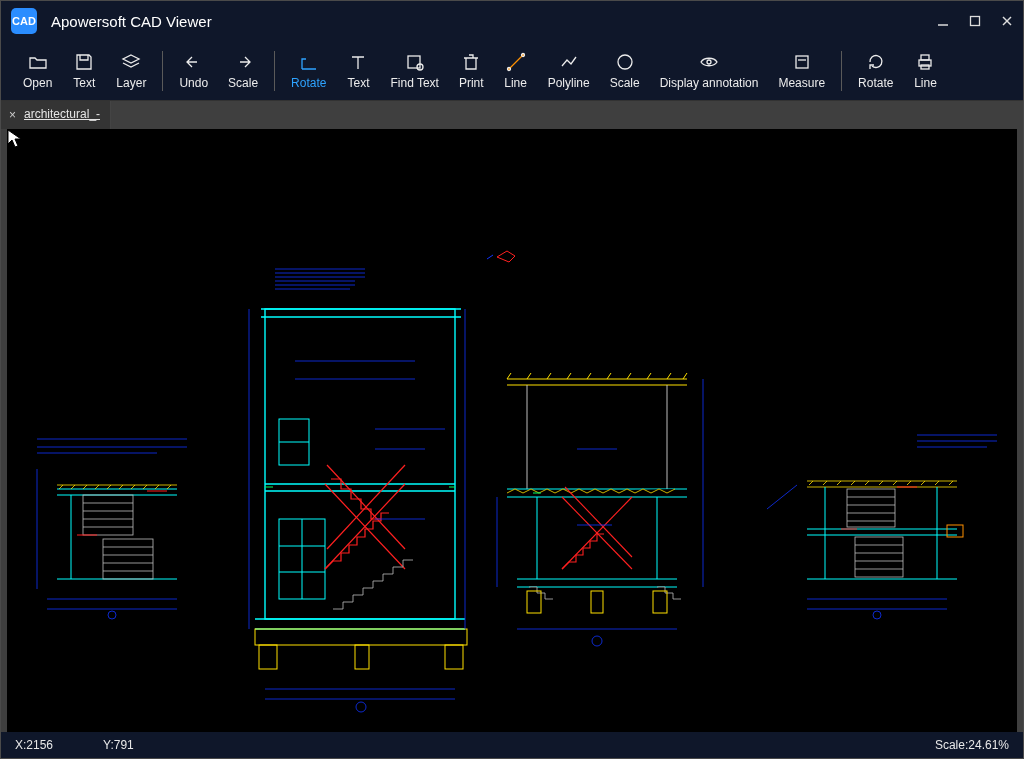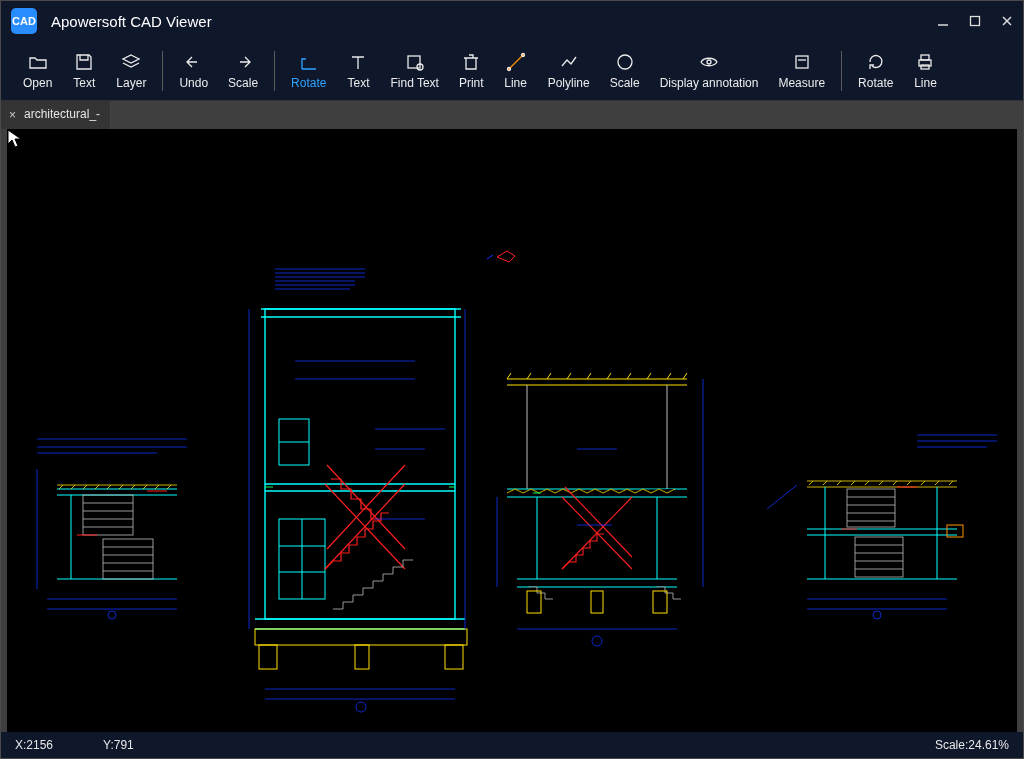--- a/index.html
+++ b/index.html
@@ -38,21 +38,21 @@
   .tool-sep { width: 1px; height: 40px; background: #5a5a5a; margin: 0 6px; }
   
   .tabstrip {
     height: 28px; display: flex; align-items: stretch; background: #3f3f3f;
   }
   .tab {
     display: flex; align-items: center; background: #343434; color: #e5e5e5; font-size: 12px;
     padding: 0 10px 0 8px; max-width: 170px; border-right: 1px solid #444;
   }
   .tab .x { font-size: 12px; margin-right: 8px; color:#ccc; }
-  .tab .lbl { white-space: nowrap; overflow: hidden; text-overflow: ellipsis; line-height: 1.1; }
+  .tab .lbl { white-space: nowrap; overflow: hidden; text-overflow: ellipsis; line-height: 1.1; text-decoration: underline; }
   
   .canvas-wrap { flex: 1 1 auto; background: #3f3f3f; padding: 0 6px 0 6px; }
   .canvas {
     width: 100%; height: 100%; background: #000; position: relative; overflow: hidden;
   }
   .canvas svg { position: absolute; inset: 0; }
   
   .statusbar {
     height: 26px; display: flex; align-items: center; color: #e8e8e8; font-size: 12px;
     padding: 0 14px;

